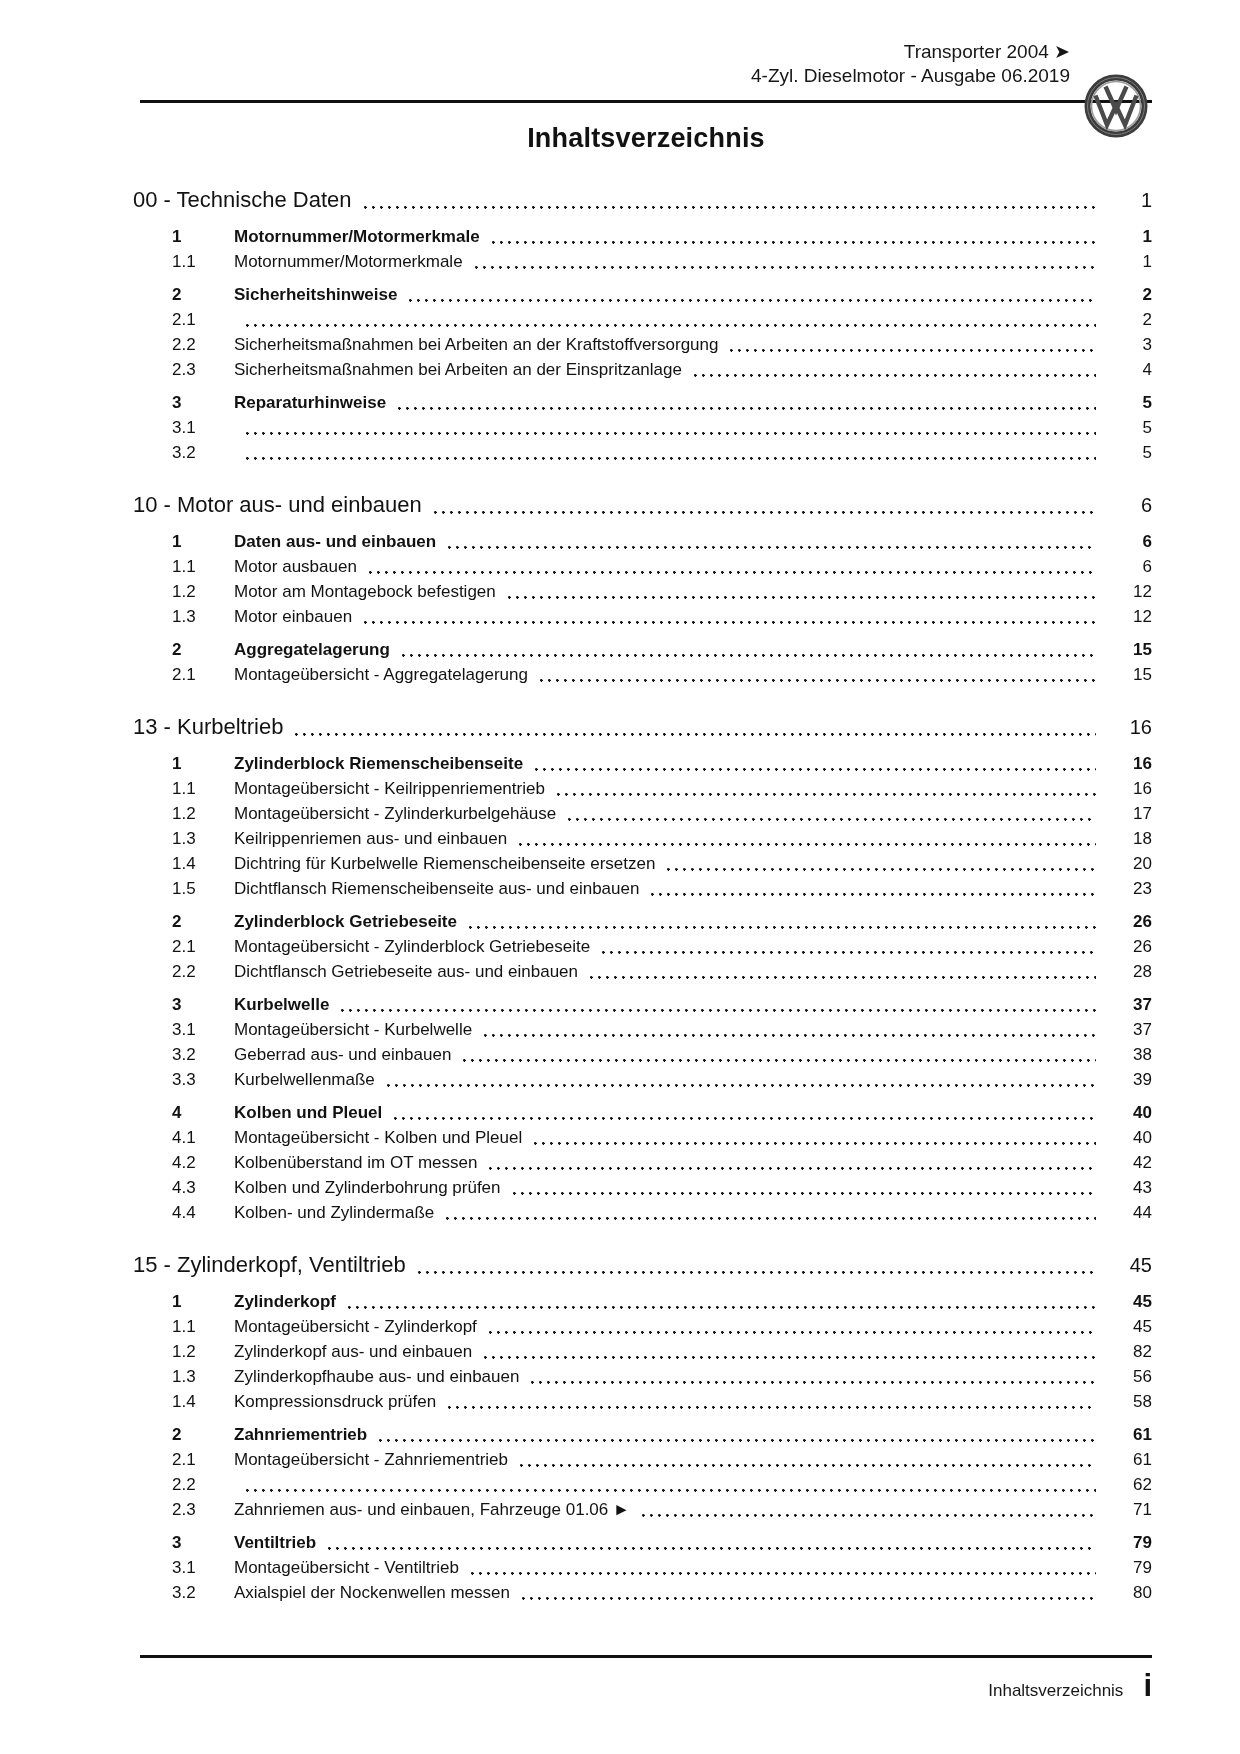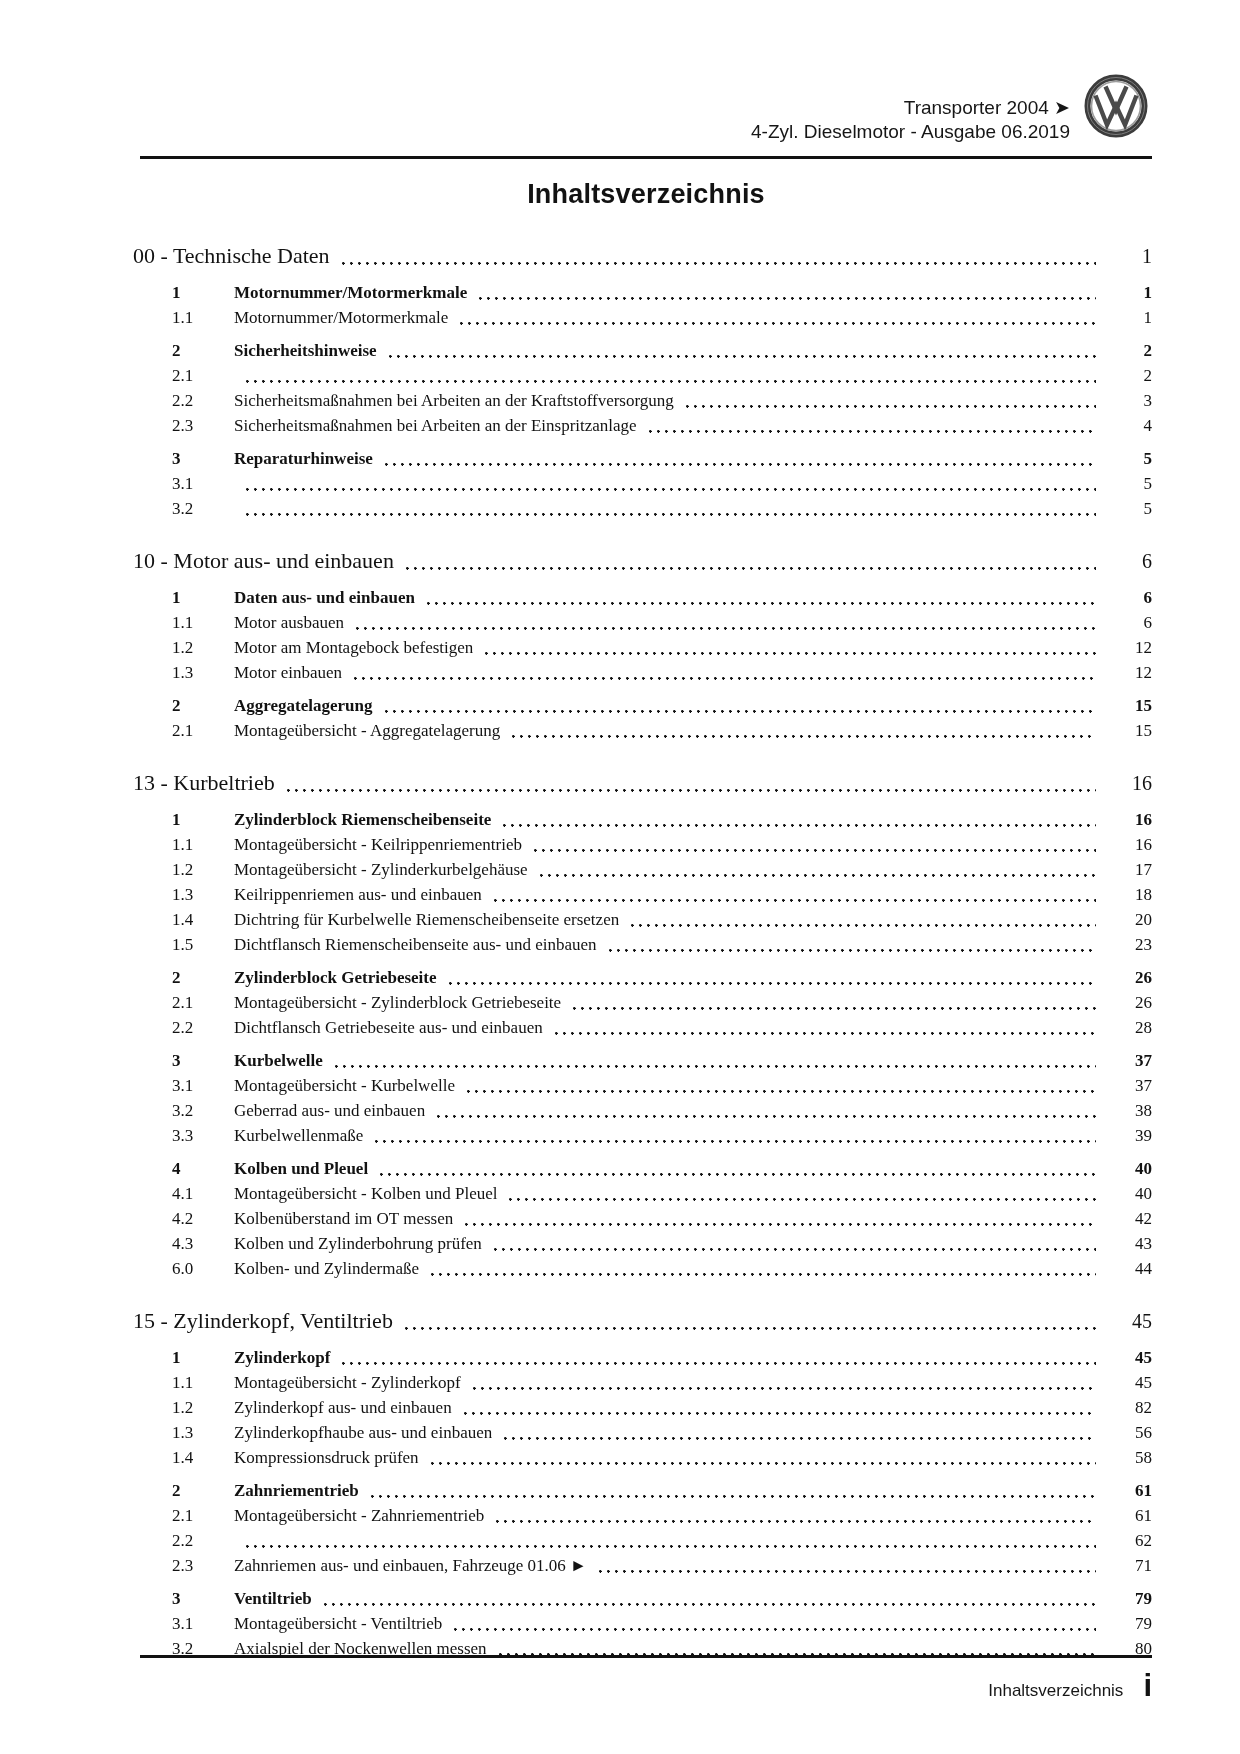--- a/index.html
+++ b/index.html
@@ -9,21 +9,21 @@
     font-family: "Liberation Sans", sans-serif;
     color: #121212;
     position: relative;
     overflow: hidden;
   }
   .page {
     position: absolute; inset: 0;
     padding: 0 88px 0 140px;
   }
   
-  .header { position: relative; padding-top: 96px; }
+  .header { position: relative; padding-top: 40px; }
   .header-text {
     text-align: right;
     padding-right: 82px;
     font-size: 19px;
     line-height: 24px;
     color: #161616;
   }
   .logo {
     position: absolute; right: 4px; top: 74px;
     width: 64px; height: 64px;
@@ -32,21 +32,21 @@
   
   .doc-title {
     text-align: center;
     font-size: 27px;
     font-weight: bold;
     margin-top: 20px;
     letter-spacing: 0.2px;
   }
   
   .toc { margin-top: 30px; }
-  .chapter { margin-top: 24px; font-family: Liberation Serif, serif; }
+  .chapter { margin-top: 24px; }
   .chapter:first-child { margin-top: 26px; }
   .chapter-row {
     display: flex; align-items: baseline;
     font-size: 22px; line-height: 31px;
     margin-bottom: 6px;
     margin-left: -7px;
   }
   .chapter-row .page-num { font-size: 20px; }
   .entry-row {
     display: flex; align-items: baseline;
@@ -348,21 +348,21 @@
   </div>
 
   <div class="entry-row">
     <span class="entry-num">4.3</span>
     <span class="entry-title">Kolben und Zylinderbohrung prüfen</span>
     <span class="leader"></span>
     <span class="page-num">43</span>
   </div>
 
   <div class="entry-row">
-    <span class="entry-num">6.0</span>
+    <span class="entry-num">4.4</span>
     <span class="entry-title">Kolben- und Zylindermaße</span>
     <span class="leader"></span>
     <span class="page-num">44</span>
   </div>
 </div>
   </section>
 
   <section class="chapter">
     <div class="chapter-row">
       <span class="chapter-title">15 - Zylinderkopf, Ventiltrieb</span>

